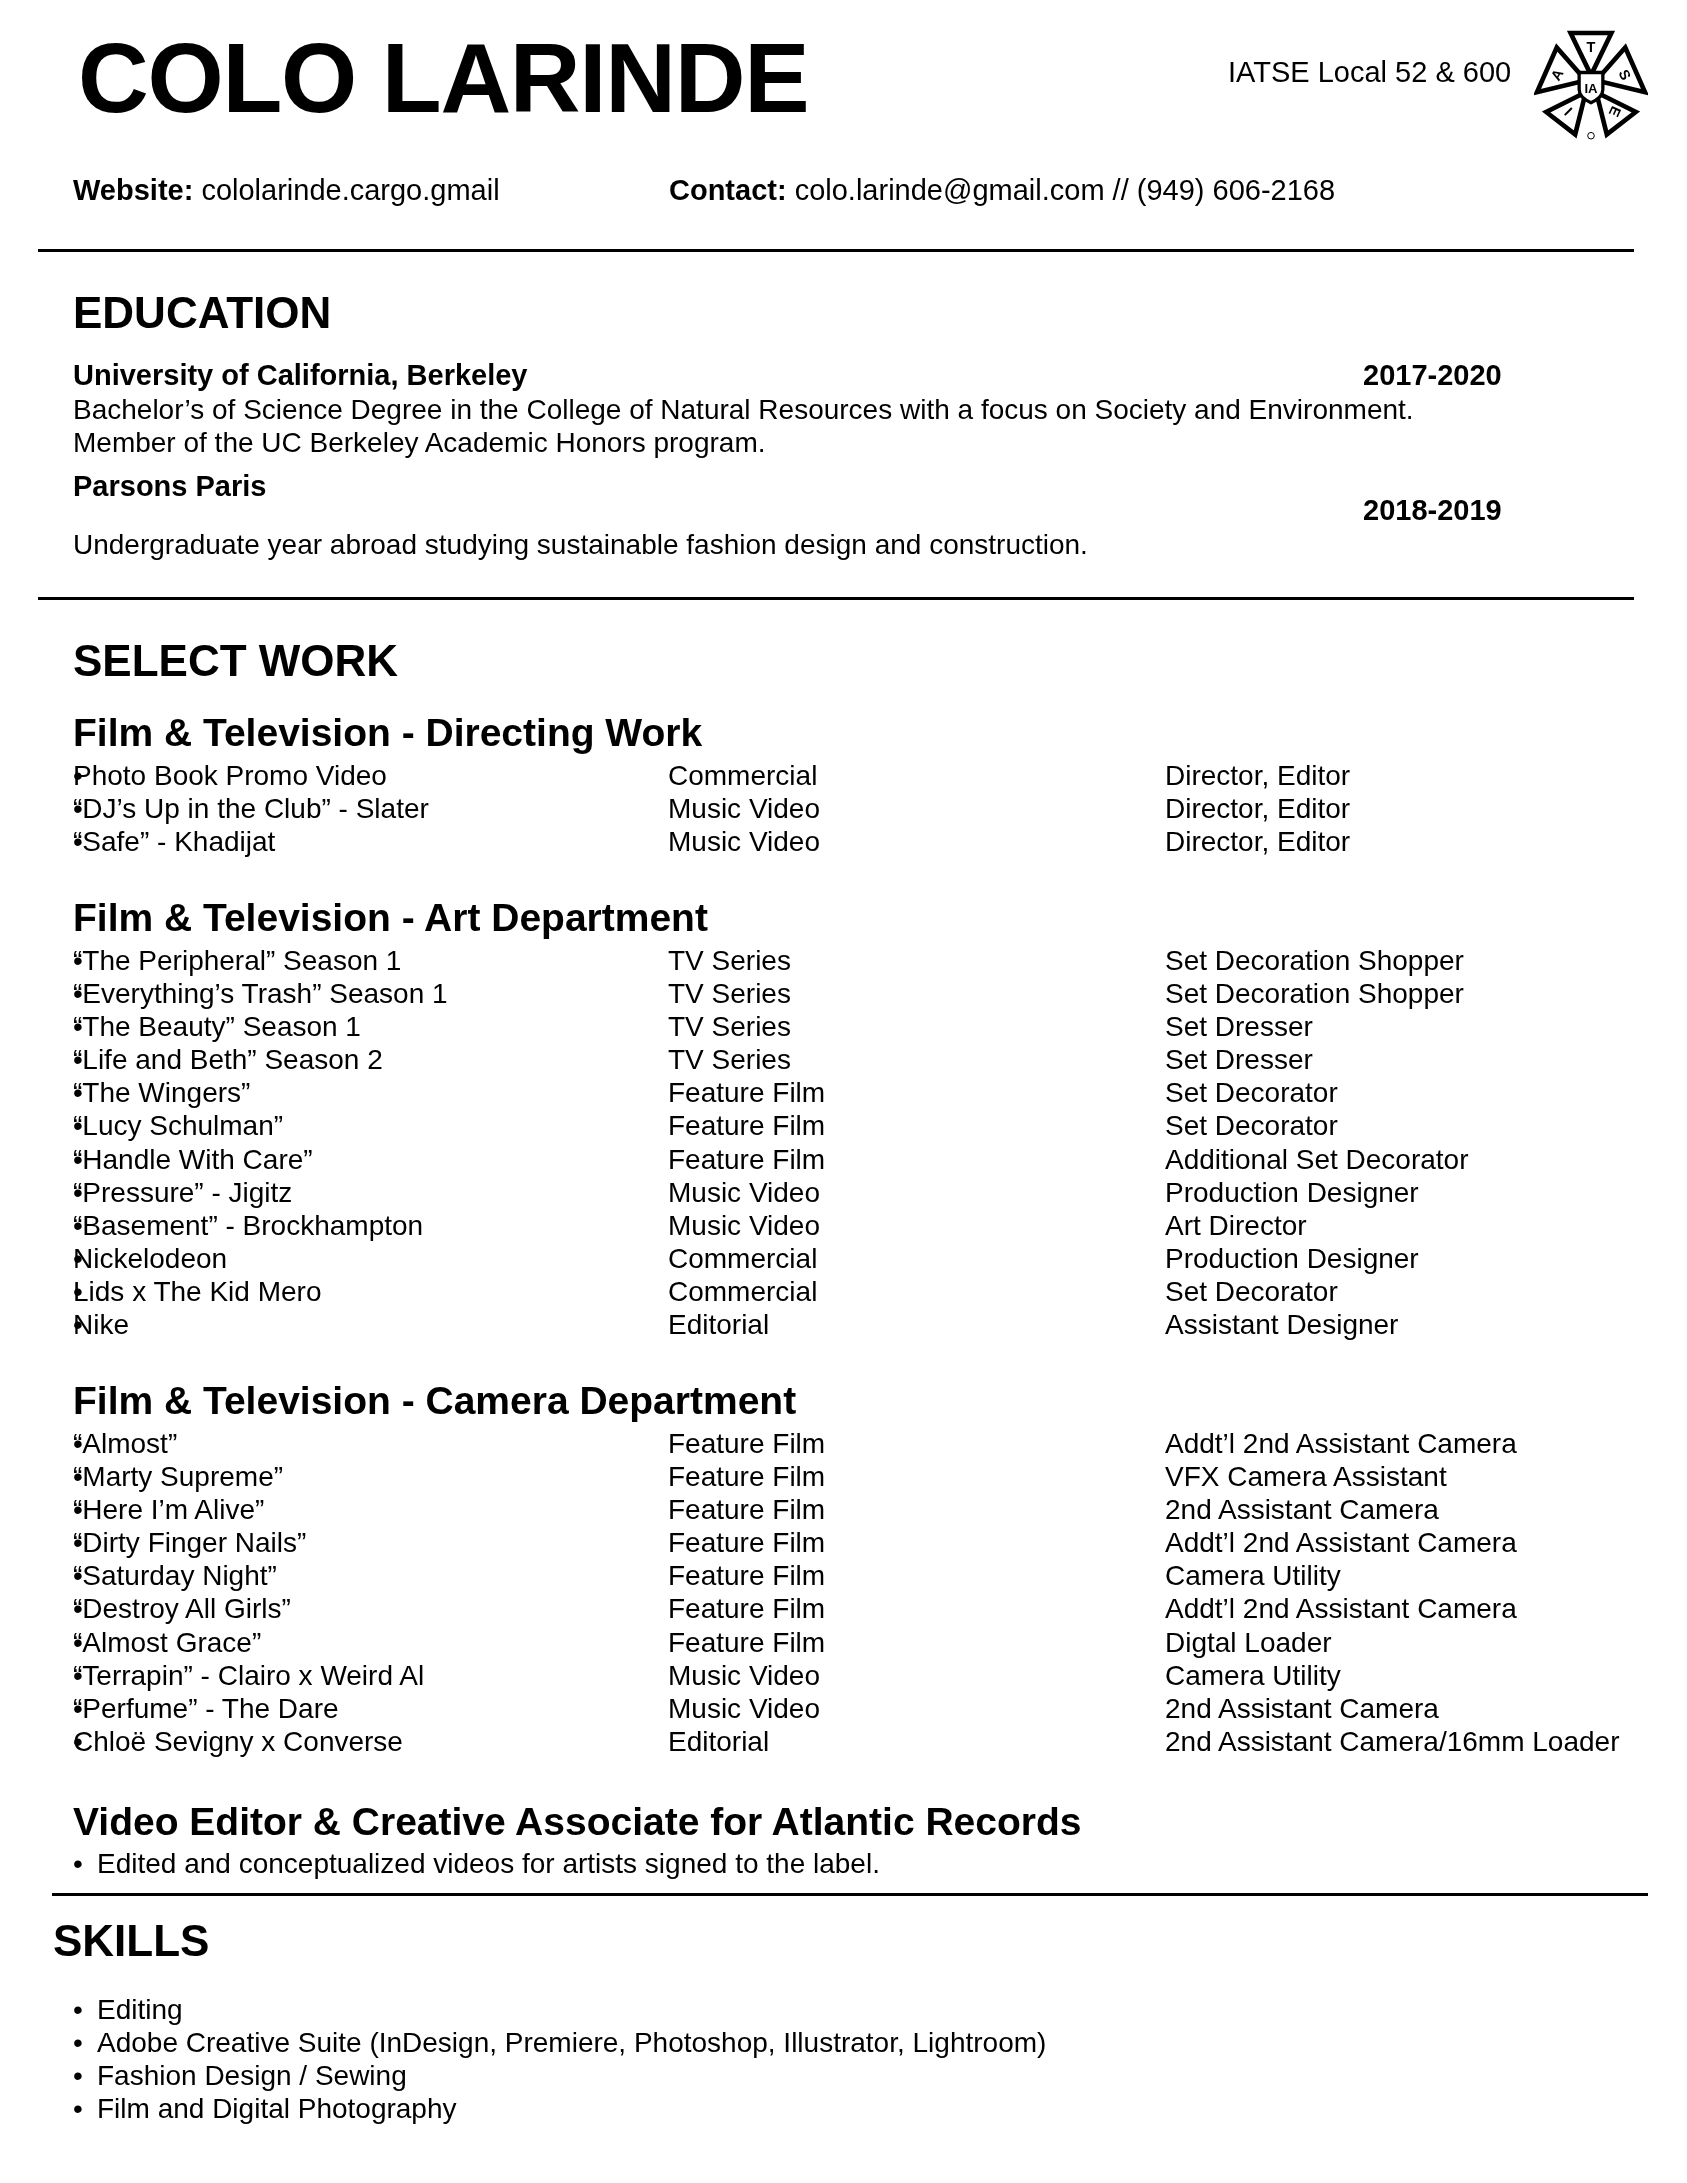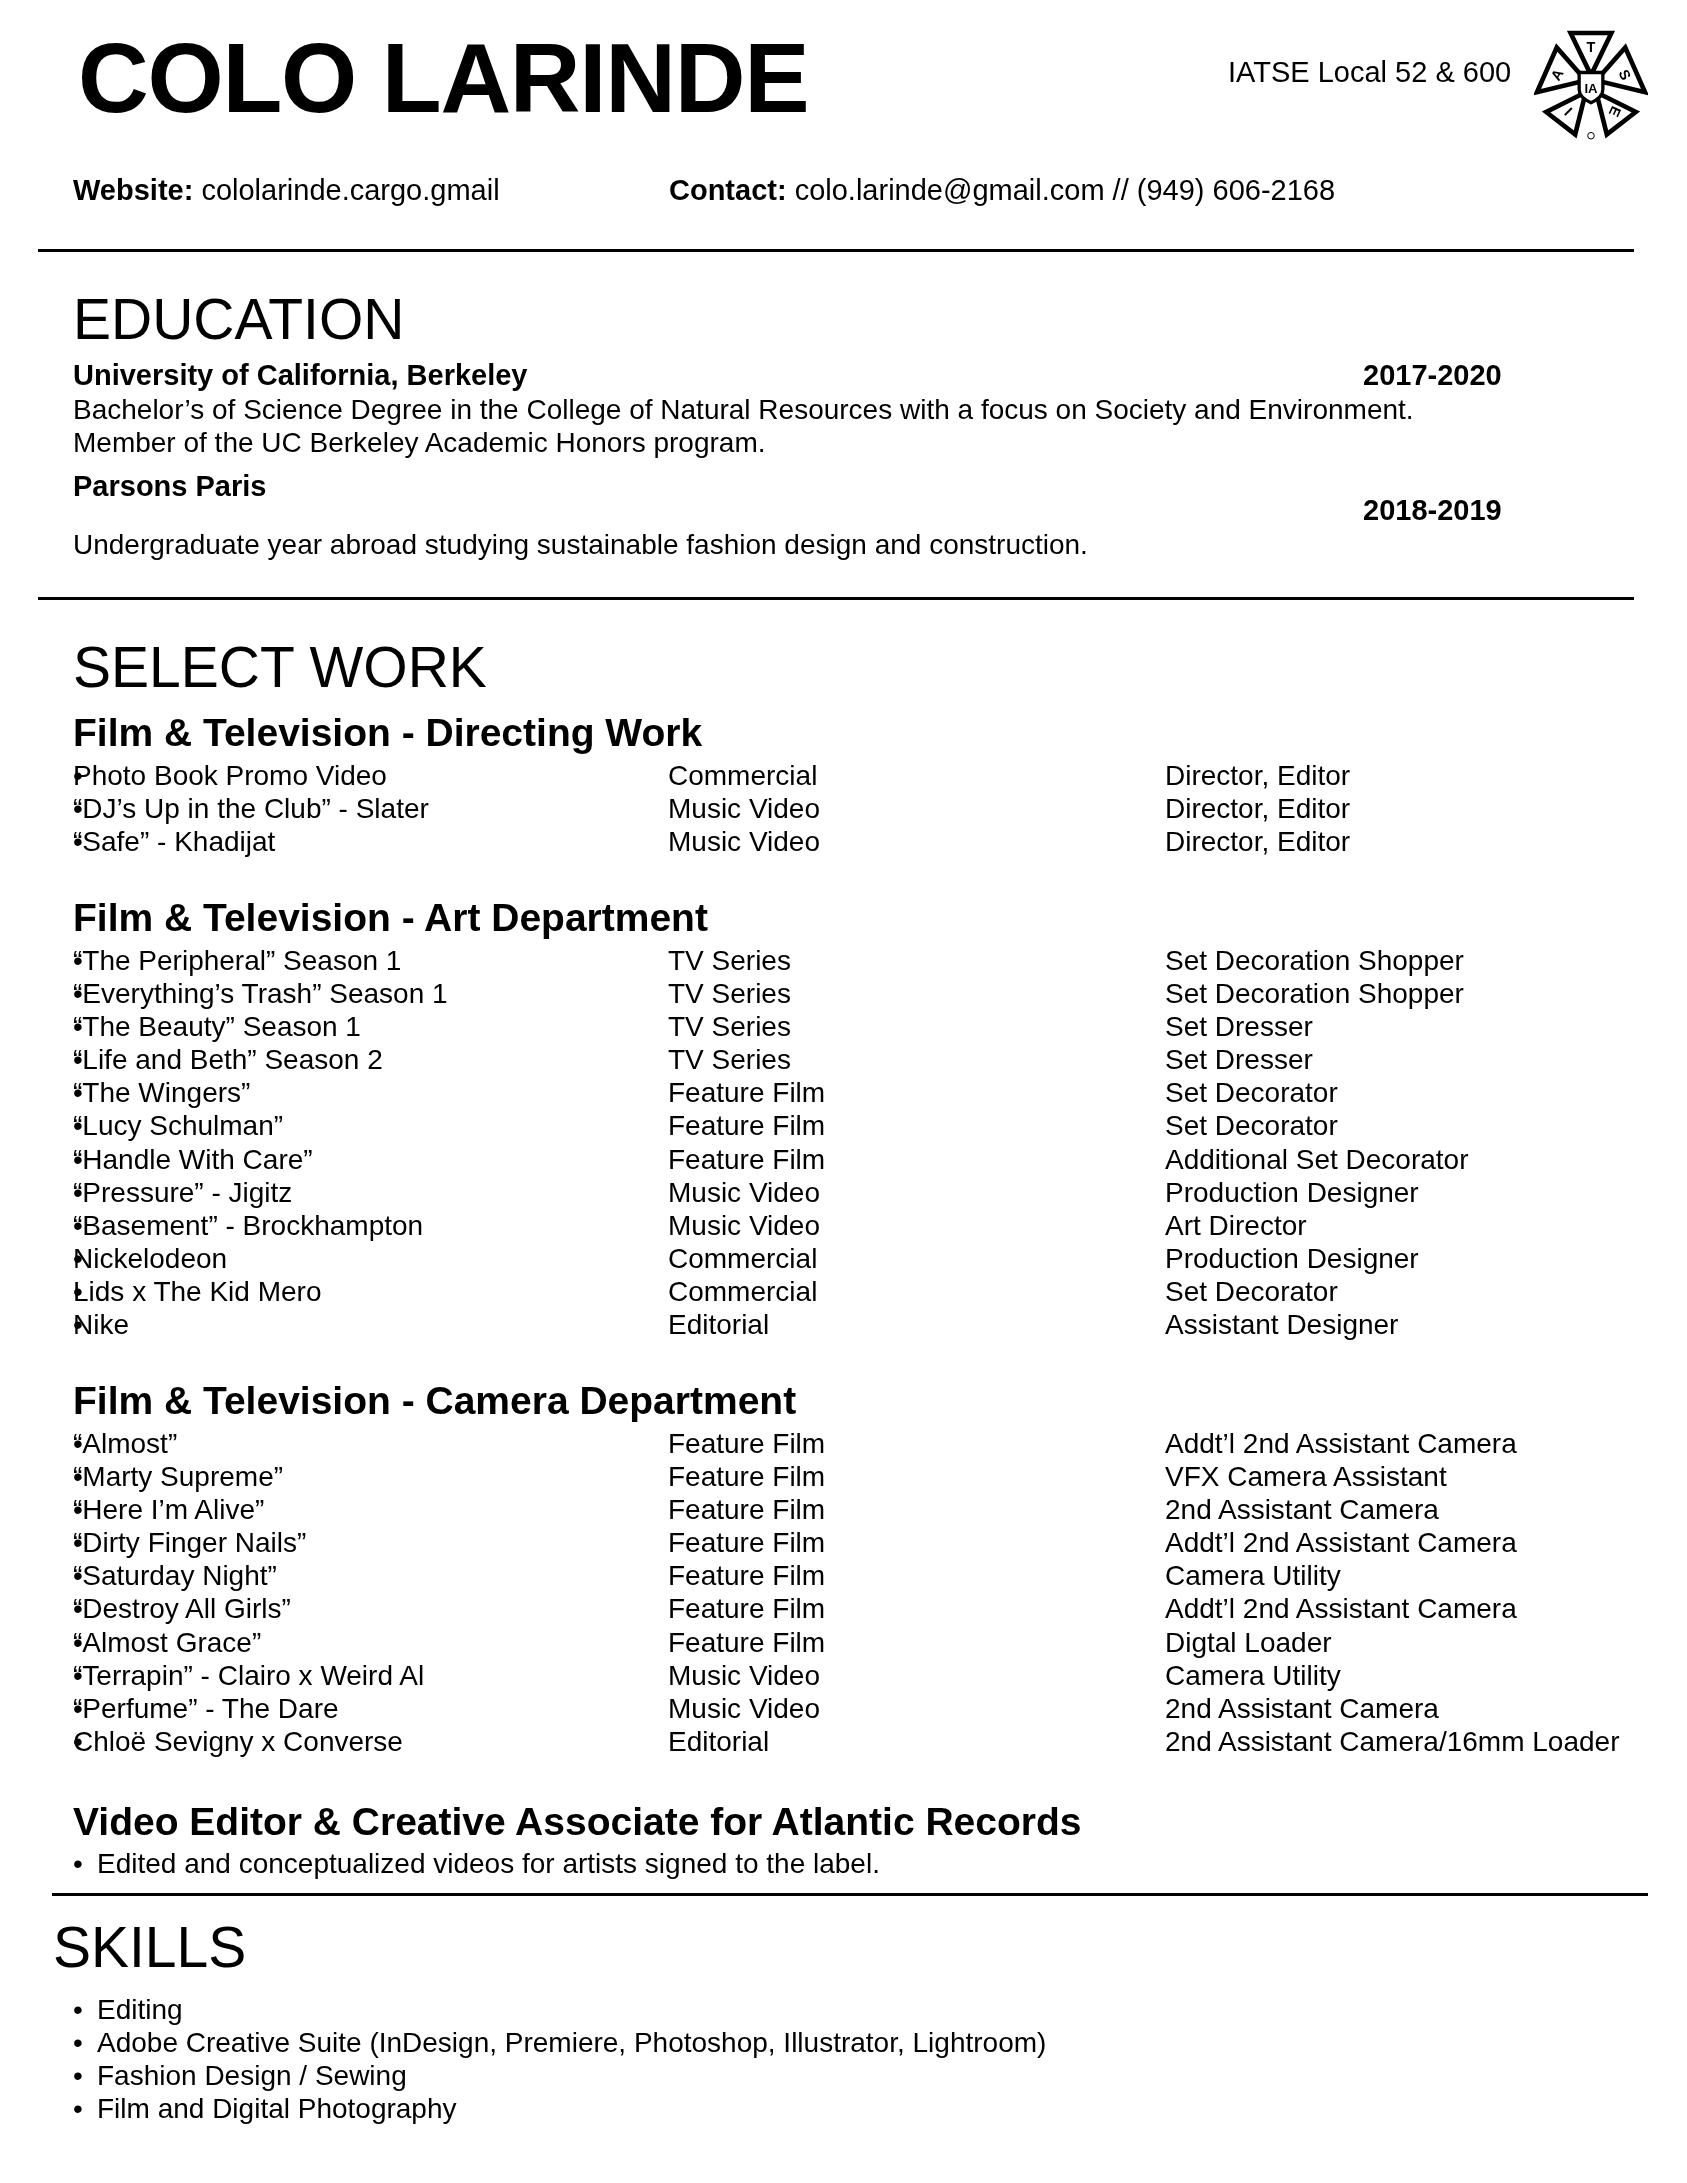--- a/index.html
+++ b/index.html
@@ -7,21 +7,21 @@
     width: 1687px; height: 2183px; position: relative; overflow: hidden;
     font-family: "Liberation Sans", sans-serif; color: #000;
   }
   .abs { position: absolute; white-space: nowrap; }
   .name { left: 78px; top: 29px; font-size: 98px; font-weight: 700; letter-spacing: -1.3px; line-height: 1; }
   .union { left: 1228px; top: 58px; font-size: 29px; line-height: 1; }
   .logo { left: 1534px; top: 29px; width: 114px; height: 112px; }
   .contact-line { top: 176px; font-size: 29px; line-height: 1; }
   .contact-line b { font-weight: 700; }
   .rule { position: absolute; height: 3.3px; background: #000; }
-  .section-title { font-size: 57px; font-weight: 400; line-height: 1; }
+  .section-title { font-size: 44px; font-weight: 700; line-height: 1; }
   .entry-title { font-size: 29px; font-weight: 700; line-height: 1; }
   .entry-date { font-size: 29px; font-weight: 700; line-height: 1; }
   .body-text { font-size: 28px; line-height: 1; }
   .sub-title { font-size: 39px; font-weight: 700; line-height: 1; }
   .row { position: absolute; left: 73px; width: 1588px; height: 33px; font-size: 28px; line-height: 33px; }
   .row span { position: absolute; top: 0; white-space: nowrap; }
   .row .c1 { left: 0; }
   .row .c1 .bullet { display: inline-block; width: 24px; }
   .row .c2 { left: 595px; }
   .row .c3 { left: 1092px; }

